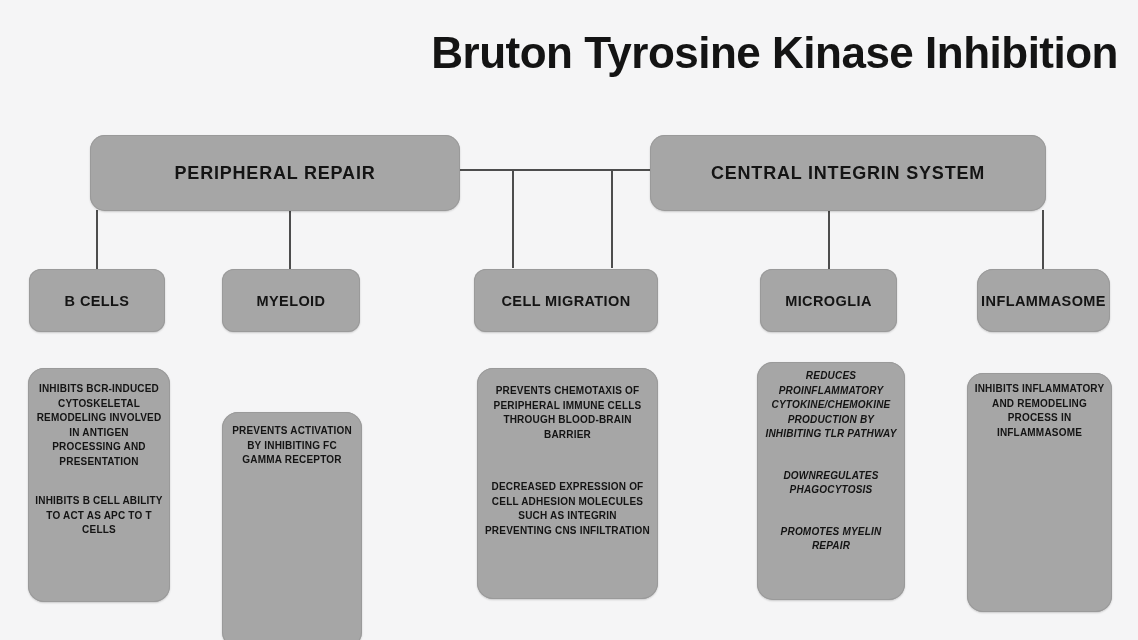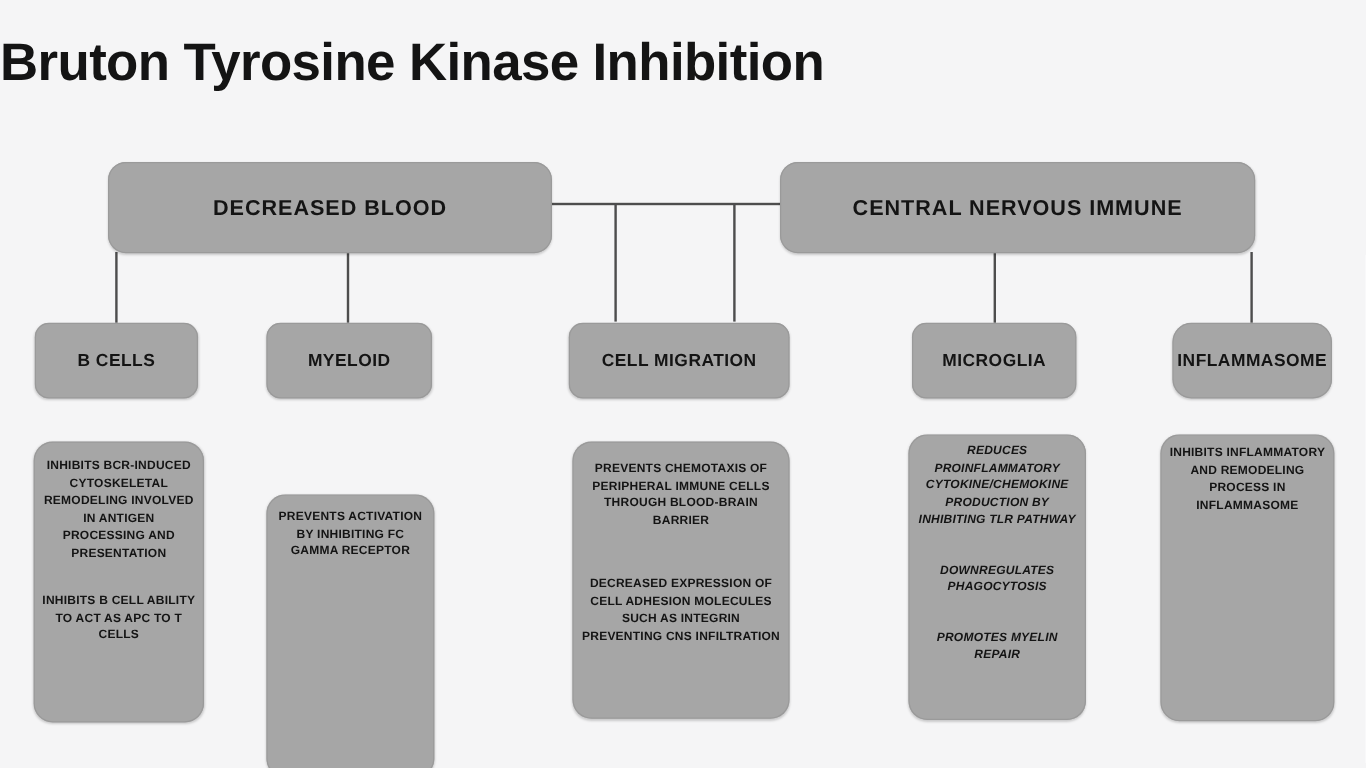--- a/index.html
+++ b/index.html
@@ -12,21 +12,21 @@
   html,body{margin:0;padding:0;}
   .canvas{
     position:relative;
     width:1138px;height:640px;
     background:var(--background);
     font-family:"Liberation Sans", sans-serif;
     overflow:hidden;
   }
   .title{
     position:absolute;left:0;top:28px;width:1118px;margin:0;
-    text-align:left;
+    text-align:right;
     font-size:44px;font-weight:800;letter-spacing:-0.5px;
     color:var(--text);
   }
   .box{
     position:absolute;
     background:var(--box-fill);
     color:var(--text);
     display:flex;align-items:center;justify-content:center;
     text-align:center;font-weight:700;
     box-shadow: inset 0 0 0 1px var(--box-edge), 0 1px 2px rgba(0,0,0,0.18);
@@ -63,24 +63,24 @@
 
   <div class="line" style="left:458px;top:169px;width:194px;height:2px;"></div>
   <div class="line" style="left:512px;top:170px;width:2px;height:98px;"></div>
   <div class="line" style="left:611px;top:170px;width:2px;height:98px;"></div>
   <div class="line" style="left:96px;top:210px;width:2px;height:59px;"></div>
   <div class="line" style="left:289px;top:210px;width:2px;height:59px;"></div>
   <div class="line" style="left:828px;top:210px;width:2px;height:59px;"></div>
   <div class="line" style="left:1042px;top:210px;width:2px;height:59px;"></div>
 
   <div class="box lvl1" style="left:90px;top:135px;width:370px;height:76px;">
-    <span>DECREASED BLOOD</span>
+    <span>PERIPHERAL REPAIR</span>
   </div>
   <div class="box lvl1" style="left:650px;top:135px;width:396px;height:76px;">
-    <span>CENTRAL NERVOUS IMMUNE</span>
+    <span>CENTRAL INTEGRIN SYSTEM</span>
   </div>
 
   <div class="box lvl2" style="left:29px;top:269px;width:136px;height:63px;">
     <span>B CELLS</span>
   </div>
   <div class="box lvl2" style="left:222px;top:269px;width:138px;height:63px;">
     <span>MYELOID</span>
   </div>
   <div class="box lvl2" style="left:474px;top:269px;width:184px;height:63px;">
     <span>CELL MIGRATION</span>
@@ -105,17 +105,17 @@
     <p>PREVENTS CHEMOTAXIS OF PERIPHERAL IMMUNE CELLS THROUGH BLOOD-BRAIN BARRIER</p>
     <p>DECREASED EXPRESSION OF CELL ADHESION MOLECULES SUCH AS INTEGRIN PREVENTING CNS INFILTRATION</p>
   </div>
 
   <div class="detail d-microglia" style="left:757px;top:362px;width:148px;height:238px;font-style:italic;">
     <p>REDUCES PROINFLAMMATORY CYTOKINE/CHEMOKINE PRODUCTION BY INHIBITING TLR PATHWAY</p>
     <p>DOWNREGULATES PHAGOCYTOSIS</p>
     <p>PROMOTES MYELIN REPAIR</p>
   </div>
 
-  <div class="detail d-inflammasome" style="left:967px;top:362px;width:145px;height:239px;">
+  <div class="detail d-inflammasome" style="left:967px;top:373px;width:145px;height:239px;">
     <p>INHIBITS INFLAMMATORY AND REMODELING PROCESS IN INFLAMMASOME</p>
   </div>
 
 </div>
 
 </body></html>

